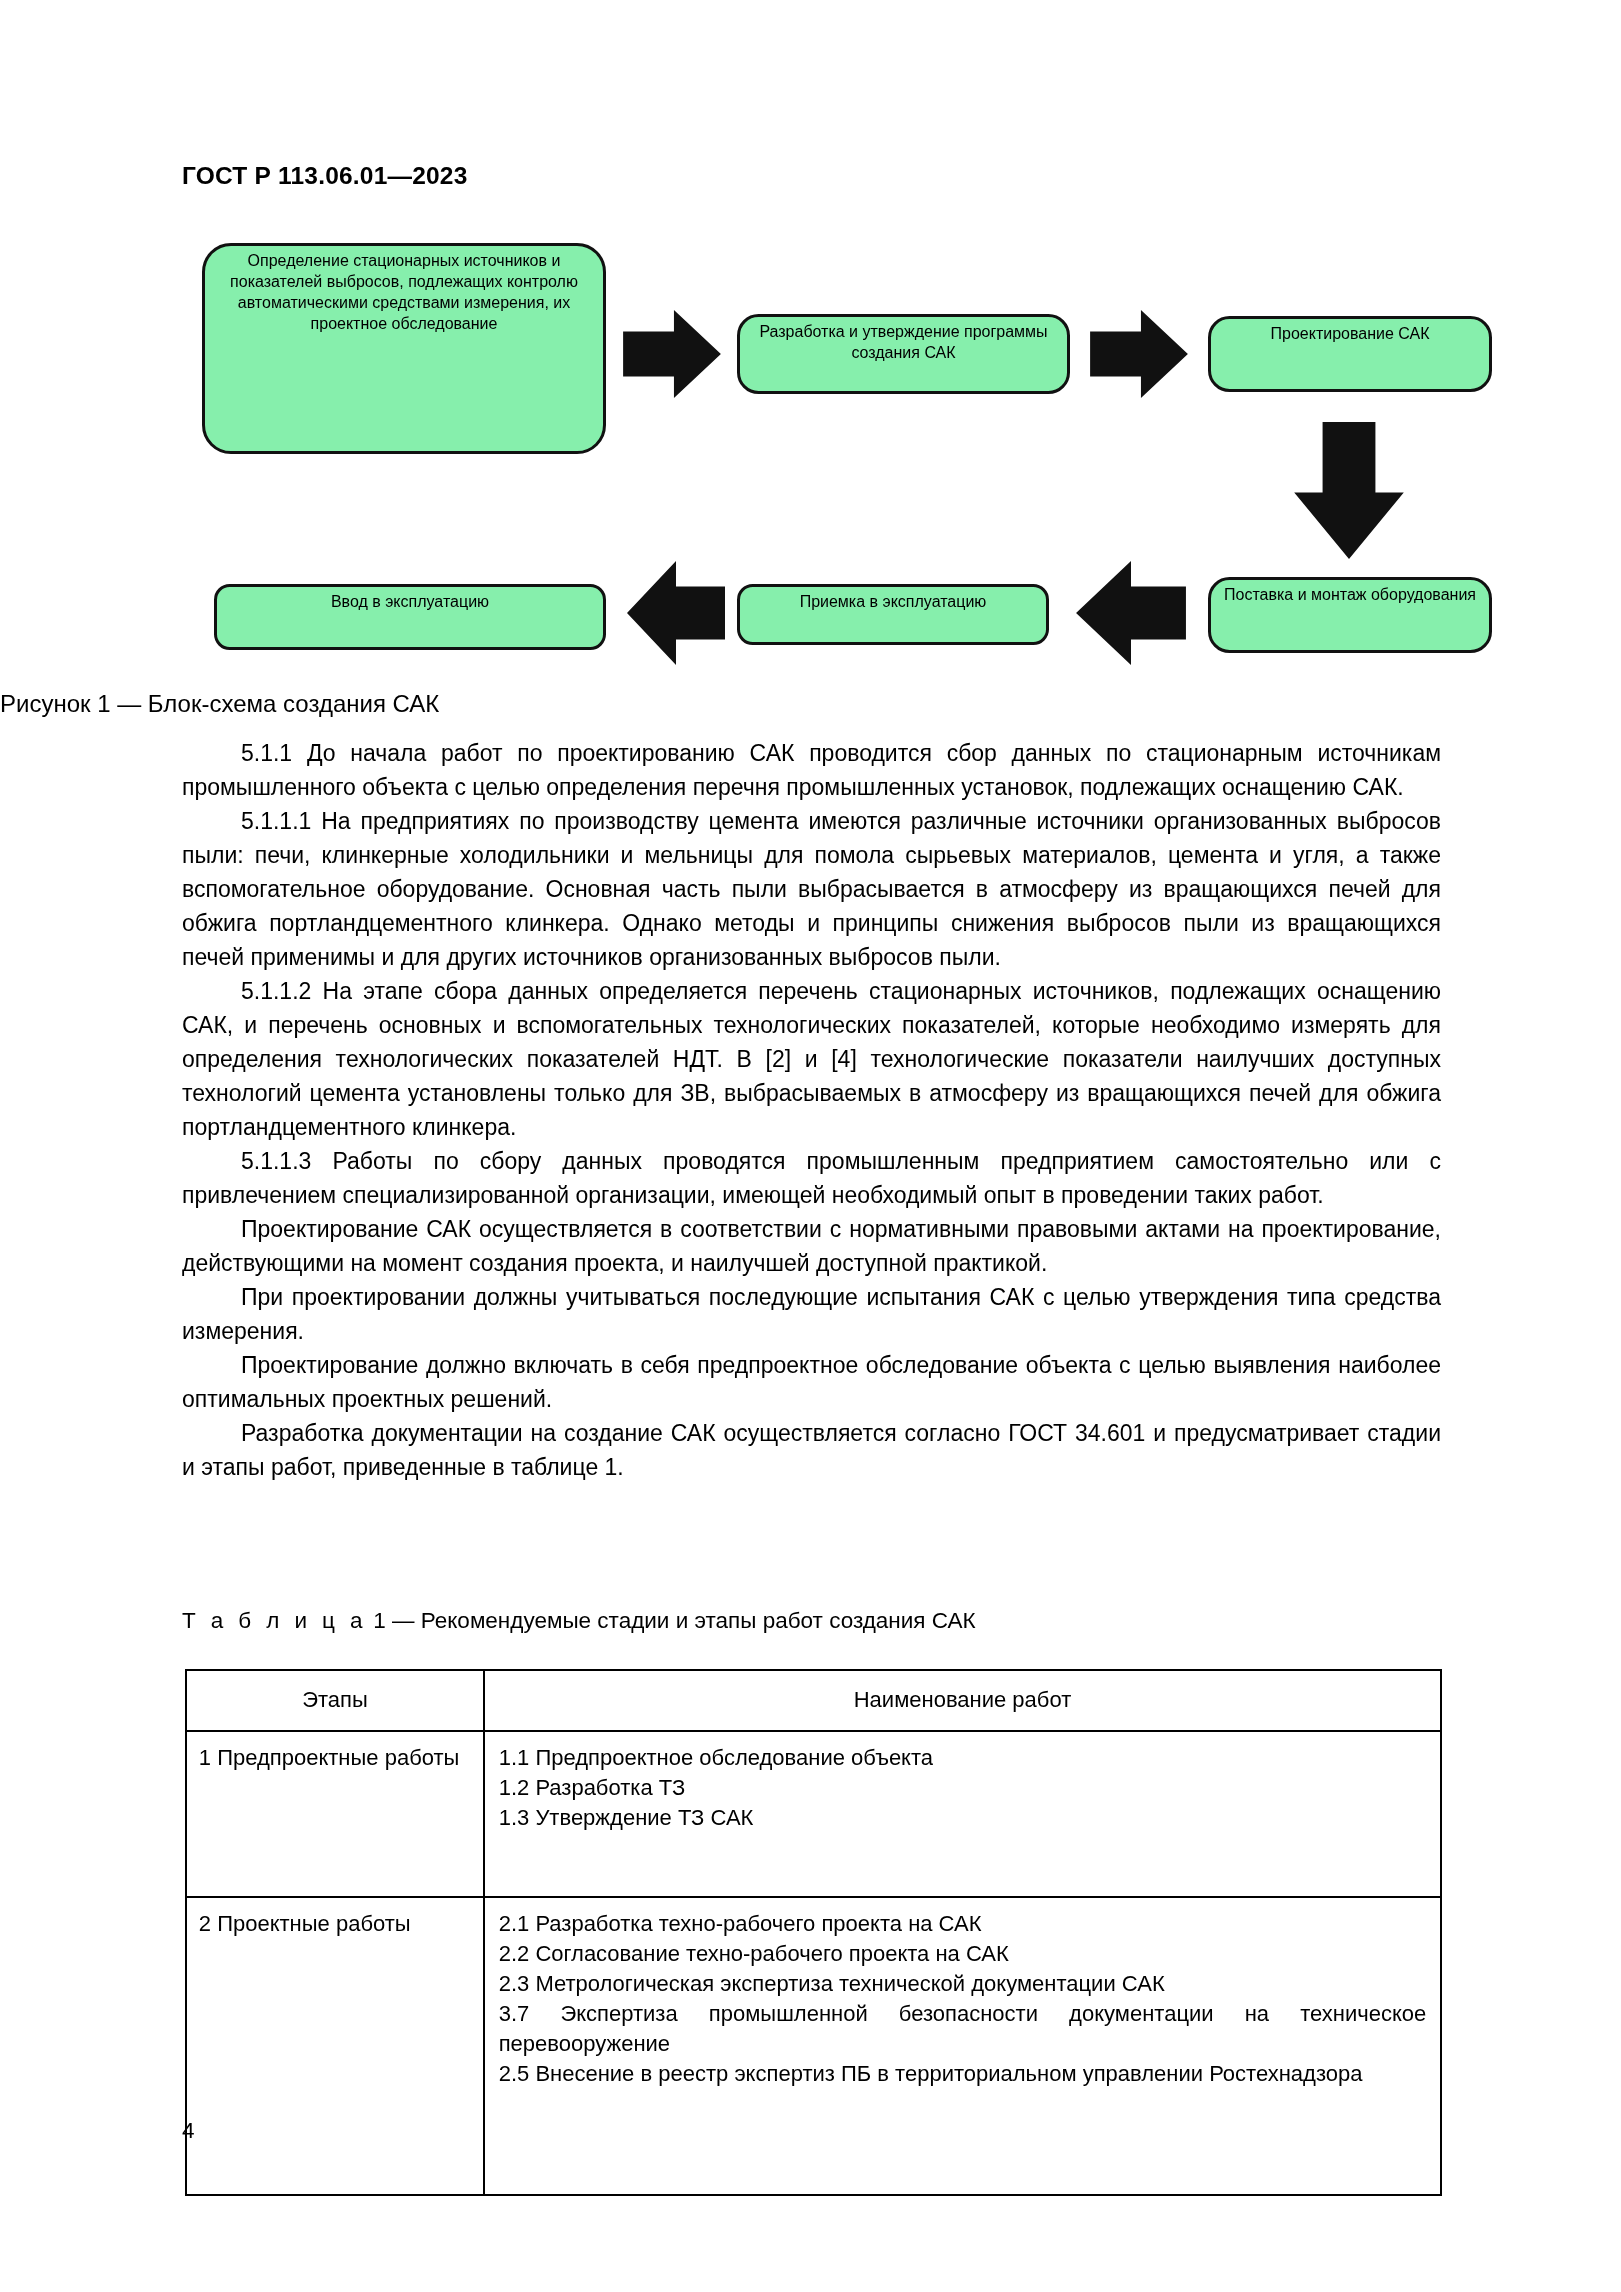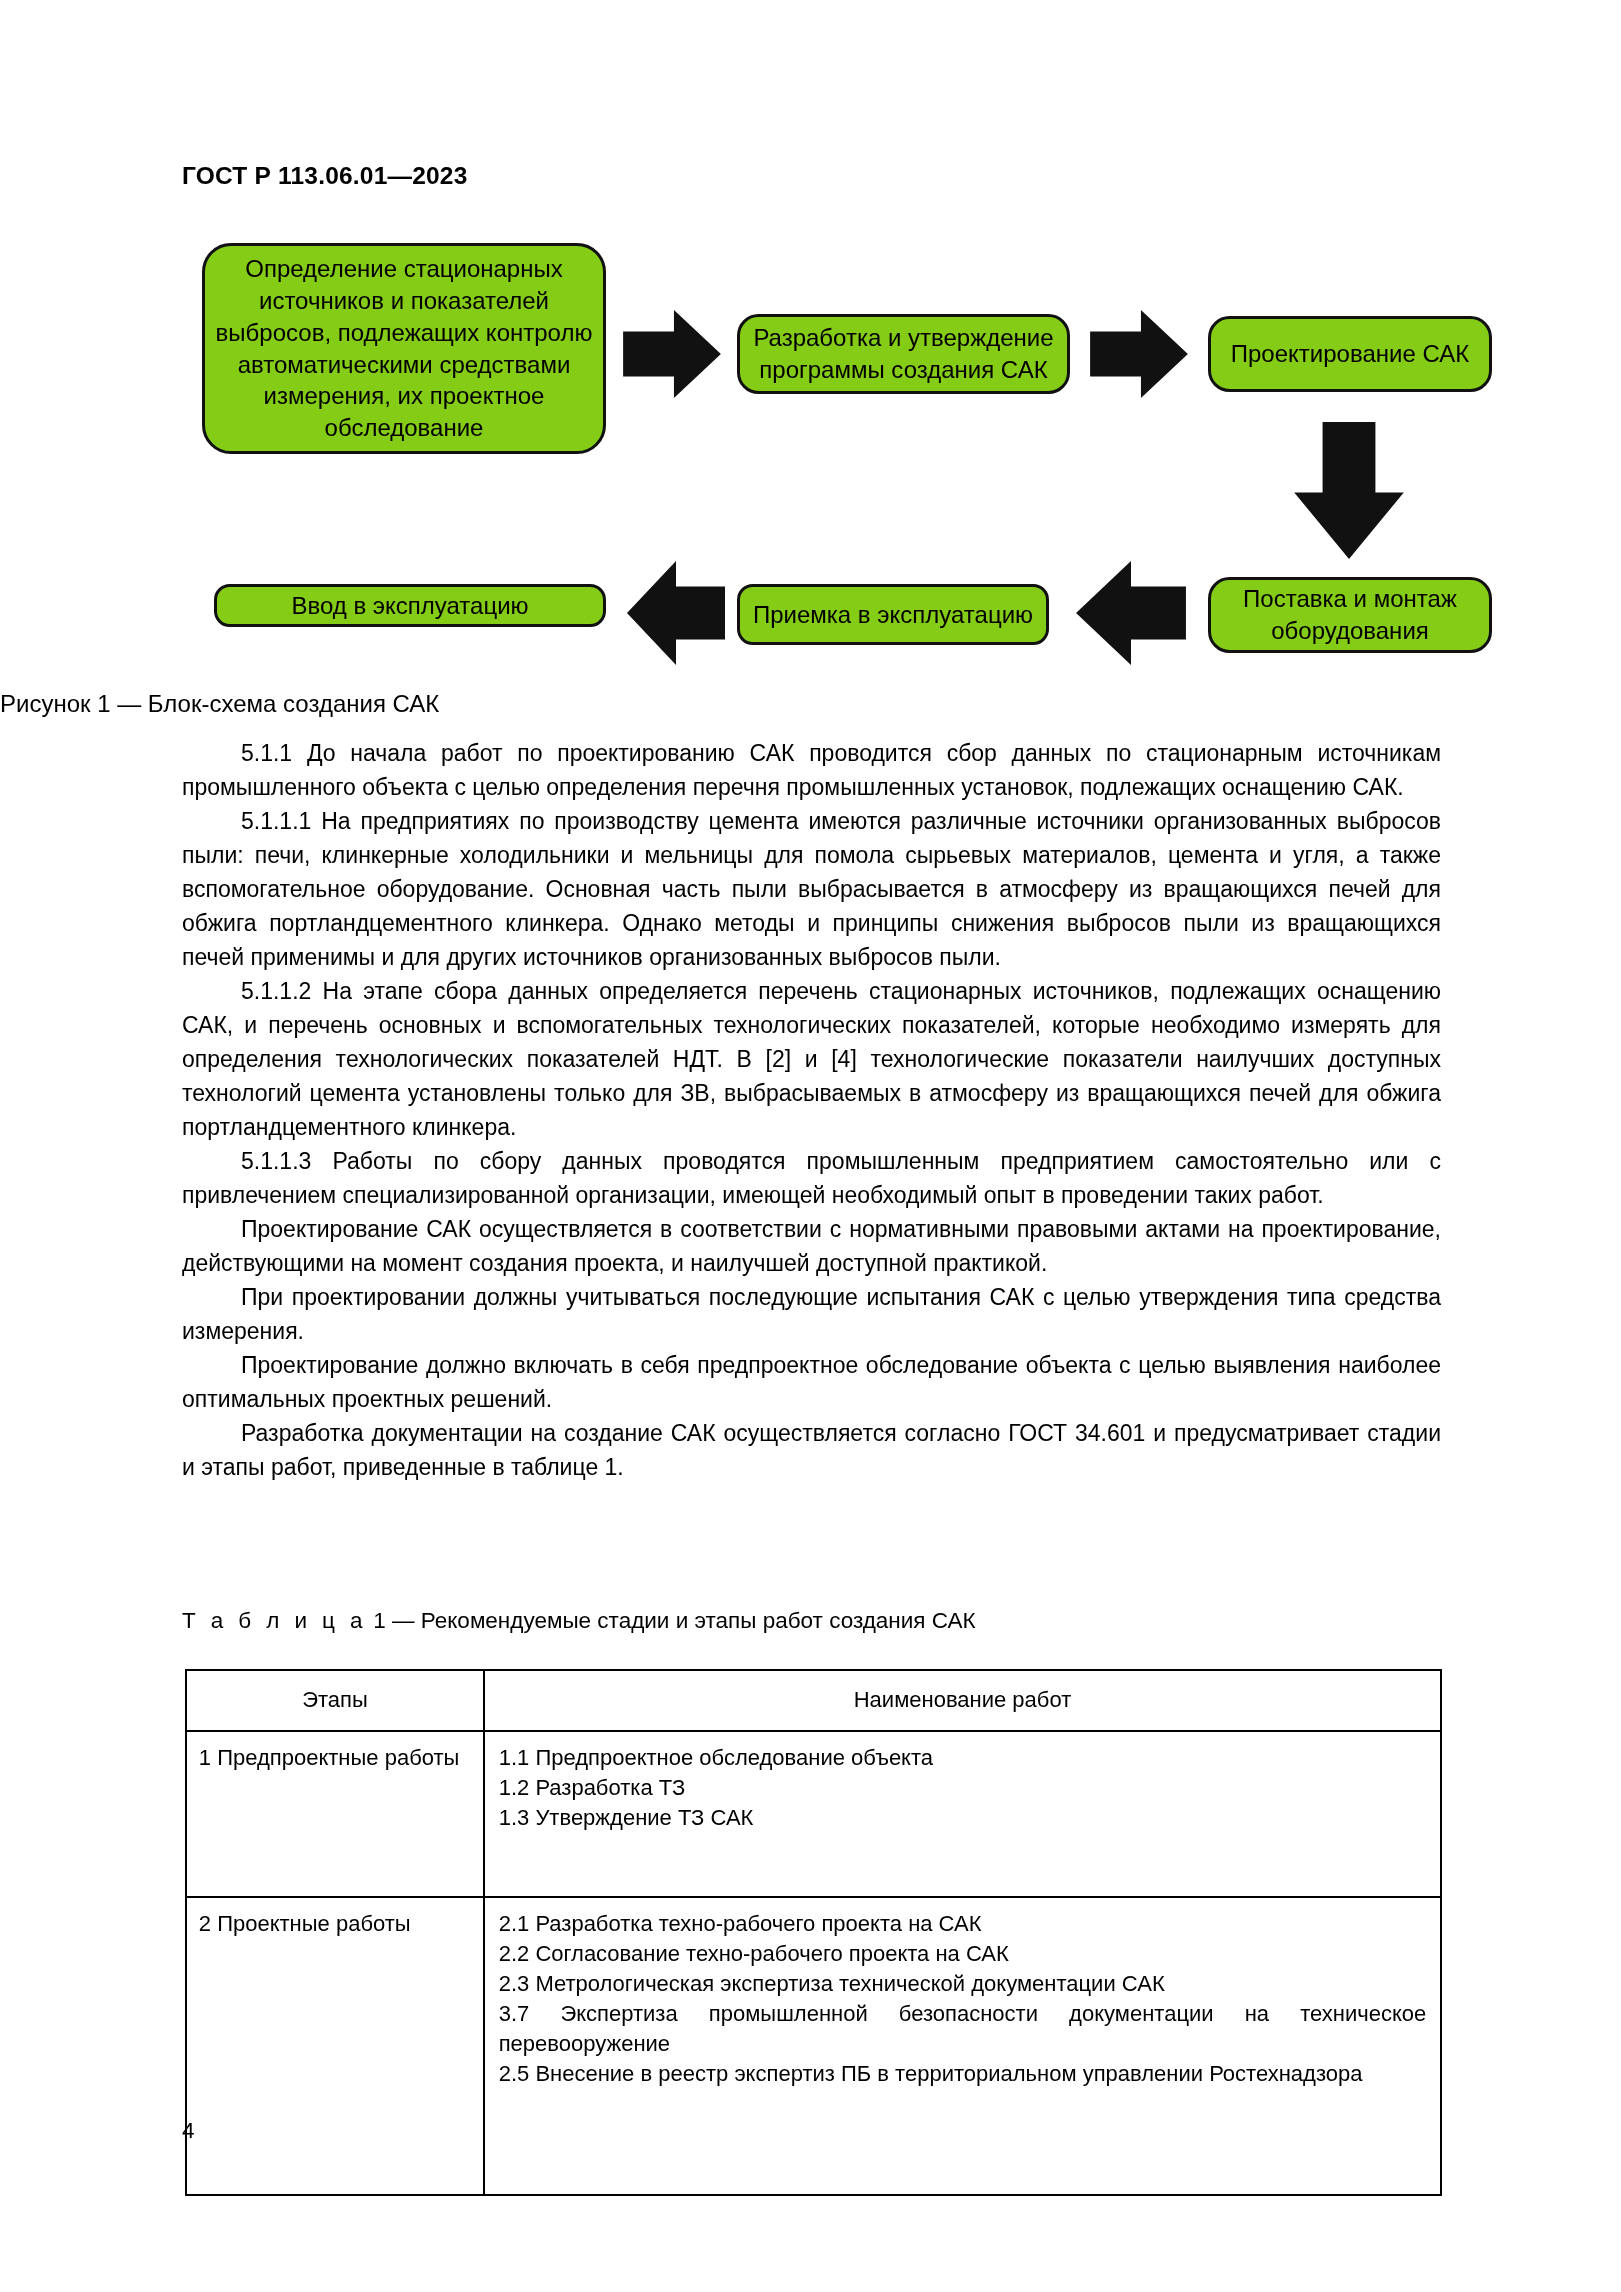--- a/index.html
+++ b/index.html
@@ -37,35 +37,35 @@
     left: 0;
     top: 0;
     width: 1621px;
     height: 686px;
   }
   .fbox {
     position: absolute;
     box-sizing: border-box;
     border: 3.9px solid #111111;
     border-radius: 21.6px;
-    background: #84cc16;
+    background: #86efac;
     display: flex;
-    align-items: center;
+    align-items: flex-start;
     justify-content: center;
     text-align: center;
-    font-size: 24px;
+    font-size: 16px;
     line-height: 1.32;
     padding: 3.9px 9.8px;
   }
   .fbox.b1 { left: 202px;  top: 223px; width: 404px; height: 211px; border-radius: 29px; }
   .fbox.b2 { left: 737px;  top: 294px; width: 333px; height: 80px; }
   .fbox.b3 { left: 1208px; top: 296px; width: 284px; height: 76px; }
   .fbox.b4 { left: 1208px; top: 557px; width: 284px; height: 76px; }
   .fbox.b5 { left: 737px;  top: 564px; width: 312px; height: 61px; border-radius: 15.7px; }
-  .fbox.b6 { left: 214px;  top: 564px; width: 392px; height: 43px; border-radius: 15.7px; }
+  .fbox.b6 { left: 214px;  top: 564px; width: 392px; height: 66px; border-radius: 15.7px; }
 
   .arrow { position: absolute; }
   .arrow svg { display: block; }
 
   
   .fig-caption {
     position: absolute;
     left: 0;
     top: 670px;
     width: 1621px;

